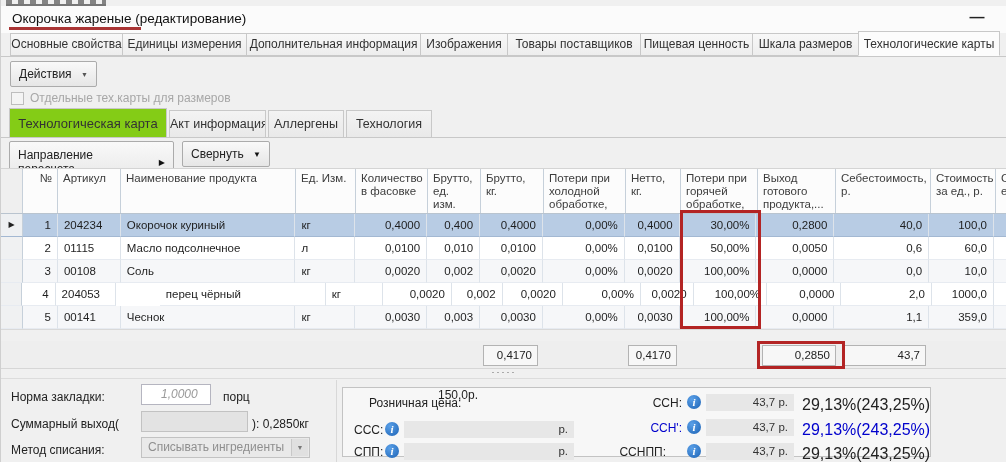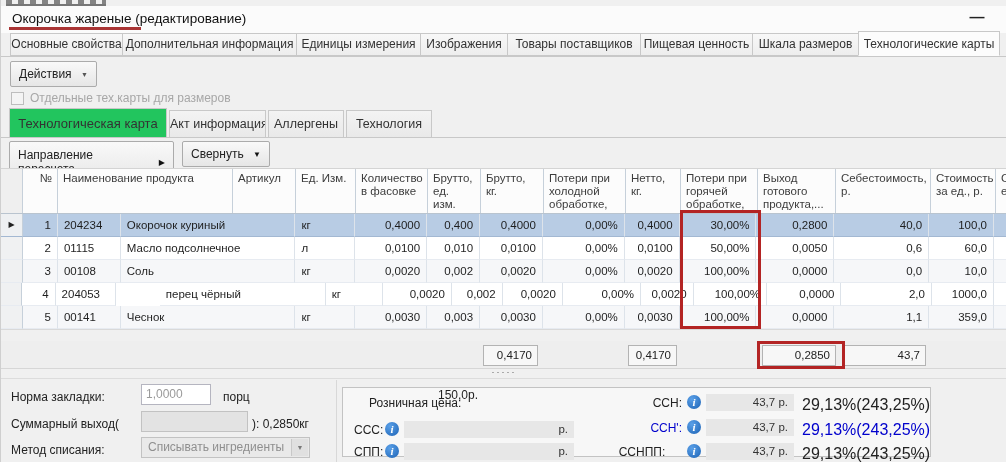--- a/index.html
+++ b/index.html
@@ -32,21 +32,21 @@
   .dd-arrow{font-size:7px;color:#555;margin-left:6px;}
   .tri{font-size:8px;color:#111;margin-left:8px;}
   
   .chk-row{position:absolute;left:10px;top:90px;height:16px;display:flex;align-items:center;}
   .chk-box{width:13px;height:13px;border:1px solid #bdbdbd;background:#f4f4f4;margin-right:6px;}
   .chk-label{color:#a7a7a7;font-size:12px;}
   
   .sub-tabs{position:absolute;left:8px;top:110px;display:flex;z-index:2;}
   .stab{height:27px;margin-right:2px;border:1px solid #c8c8c8;border-bottom:none;background:linear-gradient(#f3f3f3,#e9e9e9);
     text-align:center;line-height:26px;font-size:12.5px;color:#333;overflow:hidden;white-space:nowrap;}
-  .stab.active{background:#22c55e;height:29px;margin-top:-2px;line-height:29px;font-size:13px;}
+  .stab.active{background:#84cc16;height:29px;margin-top:-2px;line-height:29px;font-size:13px;}
   .subline{position:absolute;left:0;top:137px;width:1006px;height:1px;background:#c8c8c8;z-index:1;}
   
   .toolbar-btn1{left:8px;top:141px;width:165px;height:42px;}
   .toolbar-btn2{left:181px;top:141px;width:88px;height:26px;}
   
   .grid{position:absolute;left:0;top:168px;width:1006px;background:#fff;}
   .g-header{display:flex;height:46px;background:#fcfcfc;border-top:1px solid #d4d4d4;border-bottom:1px solid #b9c4cf;}
   .g-hcell{border-right:1px solid #c6d0da;padding:3px 5px;font-size:11.5px;color:#3c3c3c;overflow:hidden;line-height:13px;}
   .g-hcell.sel{background:#efefef;}
   .g-row{display:flex;height:23px;}
@@ -65,21 +65,21 @@
   
   .red-col{position:absolute;left:679px;top:210px;width:81px;height:119px;border:3px solid var(--highlight-red,#b32424);z-index:5;pointer-events:none;}
   .red-total{position:absolute;left:756px;top:341px;width:88px;height:28px;border:3px solid var(--highlight-red,#b32424);z-index:5;pointer-events:none;}
   
   .splitter{position:absolute;left:0;top:369px;width:1006px;height:9px;background:#f0f0f0;text-align:center;
     font-size:9px;color:#555;line-height:7px;letter-spacing:2px;}
   
   .footer{position:absolute;left:0;top:378px;width:1006px;height:84px;background:#f0f0f0;border-top:1px solid #dcdcdc;}
   .f-label{position:absolute;font-size:12px;color:#222;}
   .f-input{position:absolute;height:21px;border:1px solid #b5b5c0;background:#fff;font-size:12px;color:#9a9a9a;
-    padding:0 4px;line-height:19px;}
+    padding:0 19px;line-height:19px;font-style:italic;}
   .f-input.disabled{background:#e3e3e3;border-color:#c2c2c2;}
   .f-select{position:absolute;height:21px;border:1px solid #c2c2c2;background:#e9e9e9;color:#8f8f8f;
     font-size:12px;line-height:19px;padding:0 20px 0 6px;overflow:hidden;white-space:nowrap;}
   .f-select .sel-arrow{position:absolute;right:1px;top:1px;width:17px;height:17px;background:#e0e0e0;
     border-left:1px solid #c8c8c8;text-align:center;font-size:7px;color:#7a7a7a;line-height:17px;}
   .vdiv{position:absolute;left:335px;top:1px;width:1px;height:83px;background:#d8d8d8;}
   .price-panel{position:absolute;left:341px;top:8px;width:589px;height:70px;background:#f7f7f7;border:1px solid #c3c3c3;}
   .pp-label{position:absolute;font-size:12px;color:#222;white-space:nowrap;}
   .info-icon{position:absolute;width:14px;height:14px;border-radius:50%;
     background:radial-gradient(circle at 35% 30%,#5aa0e8,var(--info-blue,#1d63b5));color:#fff;
@@ -98,22 +98,22 @@
   <div class="bg-fragment"></div>
 
   <div class="title-bar">
     <span class="title-text">Окорочка жареные  (редактирование)</span>
     <span class="title-underline"></span>
     <span class="minimize-btn">—</span>
   </div>
 
   <div class="main-tabs">
     <div class="mtab" style="width:113px">Основные свойства</div>
+    <div class="mtab" style="width:125px">Единицы измерения</div>
     <div class="mtab" style="width:175px">Дополнительная информация</div>
-    <div class="mtab" style="width:125px">Единицы измерения</div>
     <div class="mtab" style="width:88px">Изображения</div>
     <div class="mtab" style="width:134px">Товары поставщиков</div>
     <div class="mtab" style="width:113px">Пищевая ценность</div>
     <div class="mtab" style="width:107px">Шкала размеров</div>
     <div class="mtab active" style="width:142px">Технологические карты</div>
   </div>
   <div class="tabline"></div>
 
   <div class="btn actions-btn">
     <span>Действия</span>
@@ -139,22 +139,22 @@
   </div>
   <div class="btn toolbar-btn2">
     <span>Свернуть</span>
     <span class="tri">▼</span>
   </div>
 
   <div class="grid" id="grid">
       <div class="g-header">
         <div class="g-hcell sel" style="width: 22px;"></div>
         <div class="g-hcell al-r" style="width: 35px;">№</div>
+        <div class="g-hcell" style="width: 63px;">Артикул</div>
         <div class="g-hcell" style="width: 175px;">Наименование продукта</div>
-        <div class="g-hcell" style="width: 63px;">Артикул</div>
         <div class="g-hcell" style="width: 60px;">Ед. Изм.</div>
         <div class="g-hcell" style="width: 72px;">Количество в фасовке</div>
         <div class="g-hcell" style="width: 53px;">Брутто, ед. изм.</div>
         <div class="g-hcell" style="width: 63px;">Брутто, кг.</div>
         <div class="g-hcell" style="width: 82px;">Потери при холодной обработке,</div>
         <div class="g-hcell" style="width: 55px;">Нетто, кг.</div>
         <div class="g-hcell" style="width: 77px;">Потери при горячей обработке,</div>
         <div class="g-hcell" style="width: 78px;">Выход готового продукта,...</div>
         <div class="g-hcell" style="width: 95px;">Себестоимость, р.</div>
         <div class="g-hcell" style="width: 65px;">Стоимость за ед., р.</div>
@@ -292,20 +292,20 @@
       <span class="pp-label" style="left:259px;top:8px;width:80px;text-align:right">ССН:</span>
       <span class="info-icon" style="left:344px;top:7px">i</span>
       <span class="pp-field" style="left:363px;top:6px;width:88px">43,7 р.</span>
       <span class="pp-pct" style="left:459px;top:8px">29,13%(243,25%)</span>
 
       <span class="pp-label blue" style="left:259px;top:33px;width:80px;text-align:right">ССН':</span>
       <span class="info-icon" style="left:344px;top:32px">i</span>
       <span class="pp-field" style="left:363px;top:31px;width:88px">43,7 р.</span>
       <span class="pp-pct blue" style="left:459px;top:33px">29,13%(243,25%)</span>
 
-      <span class="pp-label" style="left:259px;top:57px;width:80px;text-align:center">ССНПП:</span>
+      <span class="pp-label" style="left:243px;top:57px;width:80px;text-align:right">ССНПП:</span>
       <span class="info-icon" style="left:344px;top:56px">i</span>
       <span class="pp-field" style="left:363px;top:55px;width:88px">43,7 р.</span>
       <span class="pp-pct" style="left:459px;top:57px">29,13%(243,25%)</span>
     </div>
   </div>
 
 </div>
 
 </body></html>

